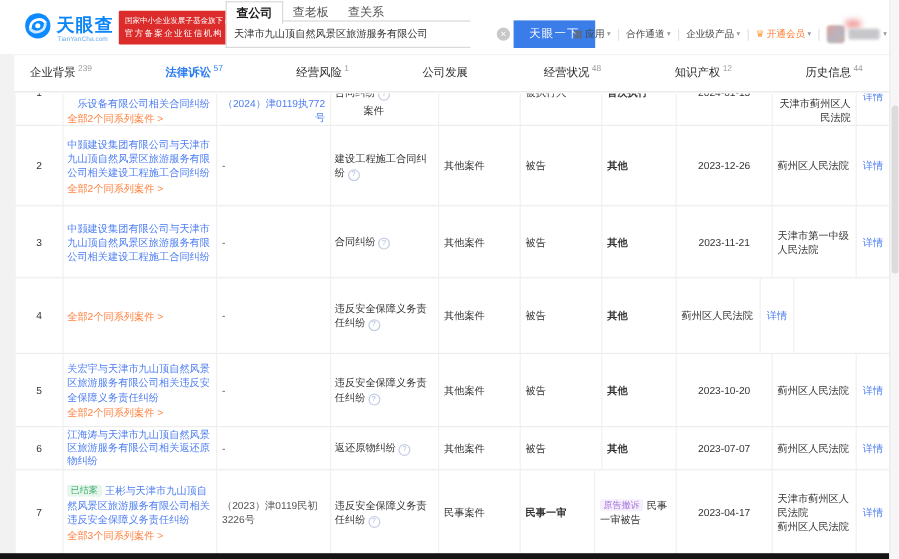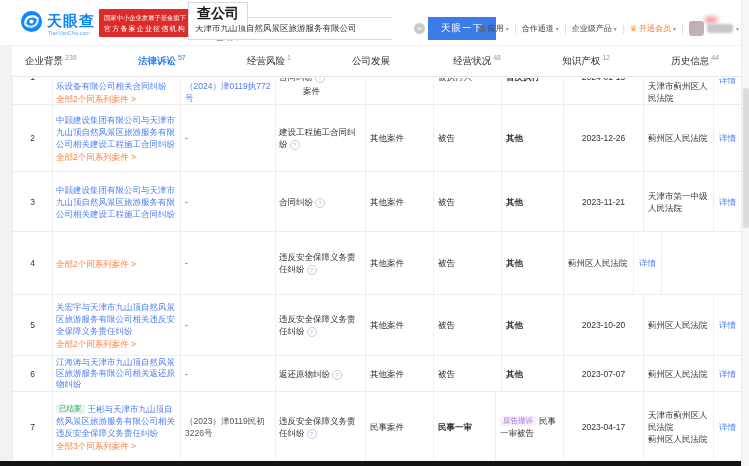--- a/index.html
+++ b/index.html
@@ -8,21 +8,21 @@
 
   
   .header{position:absolute;left:0;top:0;width:749px;height:45px;background:#fff;}
   .logo-icon{position:absolute;left:20px;top:10px;width:23px;height:23px;}
   .brand{position:absolute;left:47px;top:12px;font-size:15px;font-weight:bold;color:#0b85f7;letter-spacing:1px;}
   .brand-domain{position:absolute;left:48px;top:30px;font-size:5.5px;color:#6aa9ef;}
   .gov-badge{position:absolute;left:99px;top:9px;width:92px;height:28px;background:#dc2b2b;color:#fff;text-align:center;border-radius:1px;}
   .gov-badge .l1{font-size:6.3px;line-height:8px;margin-top:5px;}
   .gov-badge .l2{font-size:7px;line-height:9px;letter-spacing:1.2px;margin-top:2px;}
 
-  .stabs{position:absolute;left:188px;top:2px;display:flex;align-items:center;font-size:14px;color:#555;height:16px;flex-direction:column;}
+  .stabs{position:absolute;left:188px;top:2px;display:flex;align-items:center;font-size:10px;color:#555;height:16px;}
   .stab{padding:2px 8px 2px 8px;cursor:pointer;}
   .stab.active{border:1px solid #d9d9d9;border-bottom:none;background:#fff;color:#1a1a1a;font-weight:bold;position:relative;z-index:2;margin-bottom:-1px;}
   .search-input{position:absolute;left:188px;top:17px;width:204px;height:23px;border:1px solid #d9d9d9;border-right:none;box-sizing:border-box;padding:0 16px 0 6px;font-size:8.5px;color:#333;outline:none;font-family:"Liberation Sans","DejaVu Sans",sans-serif;}
   .clear-ic{position:absolute;left:414px;top:23px;width:11px;height:11px;border-radius:50%;background:#c9c9c9;color:#fff;font-size:8px;line-height:11px;text-align:center;cursor:pointer;}
   .search-btn{position:absolute;left:428px;top:17px;width:68px;height:23px;background:#3a7ce8;color:#fff;border:none;font-size:9.5px;letter-spacing:1px;cursor:pointer;font-family:"Liberation Sans","DejaVu Sans",sans-serif;}
 
   .hmenu{position:absolute;right:10px;top:17px;height:23px;display:flex;align-items:center;gap:6px;font-size:8px;color:#444;white-space:nowrap;}
   .hmenu .item{display:flex;align-items:center;gap:2px;cursor:pointer;}
   .hmenu .sep{width:1px;height:10px;background:#e3e3e3;}
   .caret{font-size:6px;color:#999;}
@@ -67,21 +67,21 @@
   .info-ic{display:inline-block;width:8px;height:8px;border:1px solid #c3cde4;border-radius:50%;color:#aab8d6;font-size:6px;line-height:8px;text-align:center;margin-left:2px;vertical-align:0px;}
   .badge-green{display:inline-block;background:#e7f6ec;color:#3fae6e;font-size:7.5px;line-height:10px;padding:0 3px;border-radius:2px;margin-right:3px;vertical-align:1px;}
   .badge-purple{display:inline-block;background:#f6effc;color:#a878dd;font-size:7.5px;line-height:10px;padding:0 3px;border-radius:2px;margin-right:3px;vertical-align:1px;}
   .detail{color:#4d7ef2;cursor:pointer;}
 
   
   .row-clip{height:27px;}
   .row-clip .c{justify-content:flex-start;padding-top:0;}
   .lift7{margin-top:-7px;display:block;}
   .lift4{margin-top:-4px;display:block;}
-  .drop2{margin-top:2px;display:block;}
+  .drop2{margin-top:2px;display:block;text-align:right;}
   .frag{margin-left:24px;display:block;margin-top:2px;}
 </style>
 </head>
 <body>
 
 <div class="stage">
 
   <div class="header">
     <svg class="logo-icon" viewBox="0 0 24 24">
       <circle cx="12" cy="12" r="11" fill="#0b8bff"></circle>

